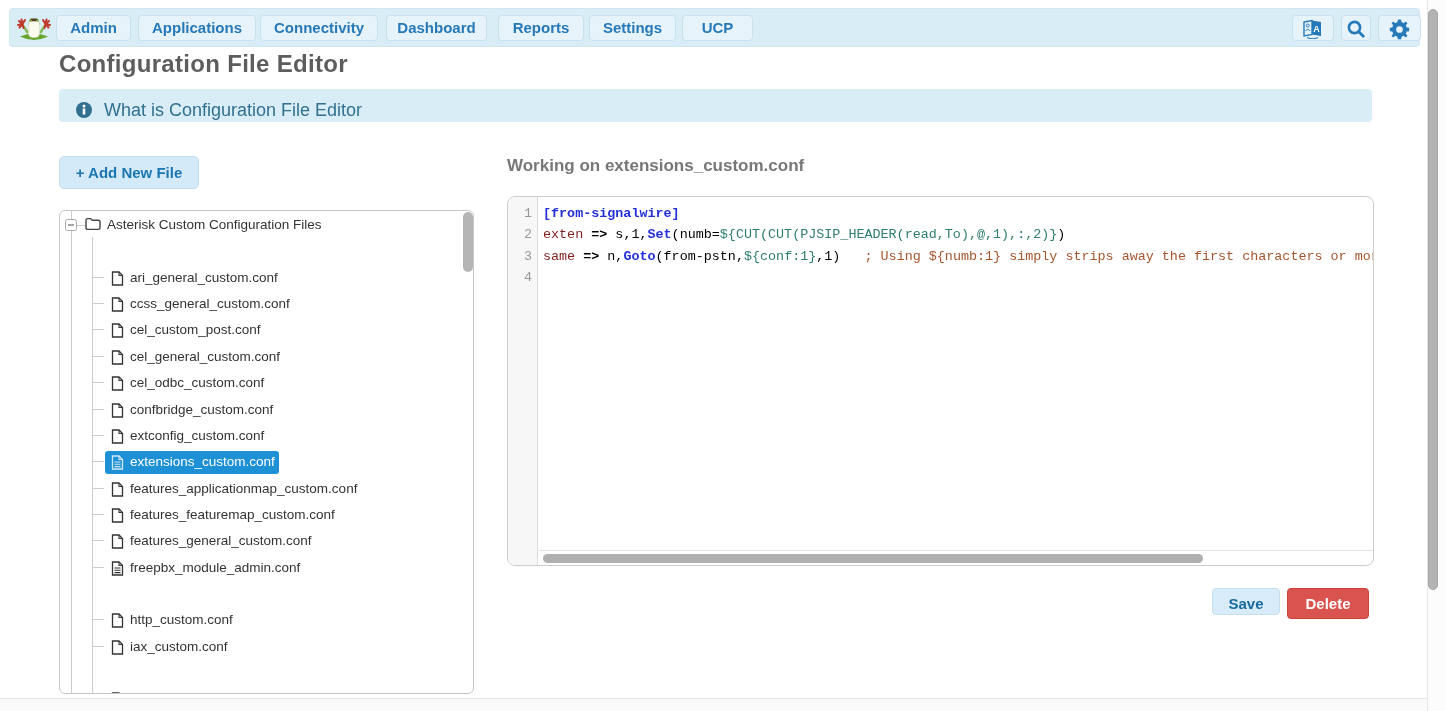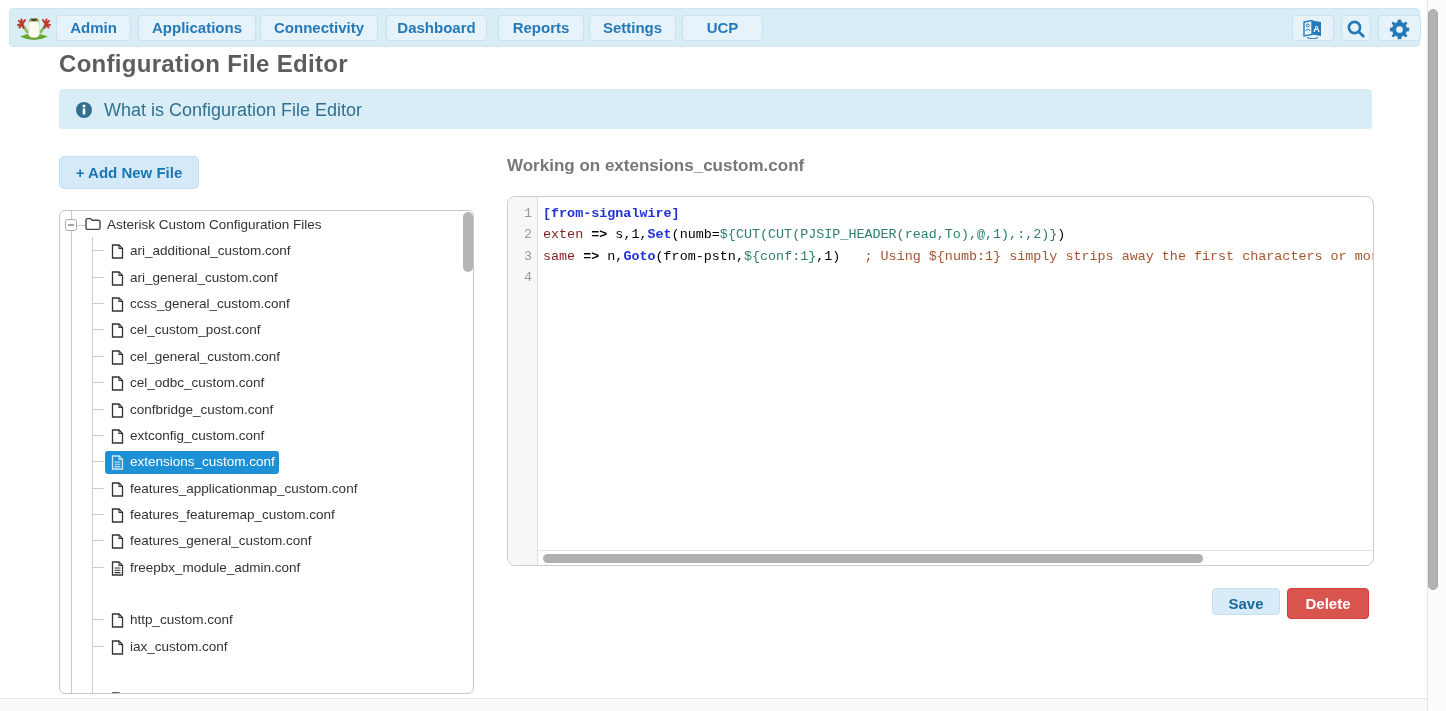--- a/index.html
+++ b/index.html
@@ -12,21 +12,21 @@
   border:1px solid #cfe5f1; border-radius:4px; }
 .navbtn { position:absolute; top:6px; height:26px; line-height:24px;
   background:#e7f3fa; border:1px solid #c9e0ef; border-radius:4px;
   color:#2679b8; font-size:15px; font-weight:bold; text-align:center; }
 .icobtn { position:absolute; top:6px; height:26px; background:#e7f3fa;
   border:1px solid #c9e0ef; border-radius:4px; }
 .icobtn svg { display:block; margin:3px auto 0; }
 
 
 #h1 { left:59px; top:50px; font-size:24px; font-weight:bold; color:#5d5d5d; letter-spacing:0.3px; }
-#infowell { left:59px; top:89px; width:1313px; height:40px; background:#d9edf7;
+#infowell { left:59px; top:89px; width:1313px; height:33px; background:#d9edf7;
   border-radius:4px; color:#31708f; font-size:18px; }
 #infowell .txt { position:absolute; left:45px; top:0; line-height:42px; }
 #addnew { left:59px; top:156px; width:140px; height:33px; background:#d5eaf8;
   border:1px solid #c4ddee; border-radius:5px; color:#1b75b1; font-size:15px;
   font-weight:bold; text-align:center; line-height:31px; }
 #working { left:507px; top:156px; font-size:17px; font-weight:bold; color:#777; }
 
 
 #tree { left:59px; top:210px; width:415px; height:484px; background:#fff;
   border:1px solid #c6c6c6; border-radius:6px; overflow:hidden;padding-left:48px; }
@@ -89,21 +89,21 @@
     <path d="M11.8 6.5 h10.4 v13 q0 3 -5.2 3 q-5.2 0 -5.2 -3 Z" fill="#fcfcee" stroke="#dedeca" stroke-width="0.6"></path>
     <circle cx="13.6" cy="5.6" r="1.2" fill="#8ab44f"></circle>
     <circle cx="20.4" cy="5.6" r="1.2" fill="#8ab44f"></circle>
   </svg>
   <span class="navbtn" style="left:46px;width:75px">Admin</span>
   <span class="navbtn" style="left:128px;width:118px">Applications</span>
   <span class="navbtn" style="left:250px;width:118px">Connectivity</span>
   <span class="navbtn" style="left:376px;width:101px">Dashboard</span>
   <span class="navbtn" style="left:488px;width:86px">Reports</span>
   <span class="navbtn" style="left:579px;width:87px">Settings</span>
-  <span class="navbtn" style="left:672px;width:81px">UCP</span>
+  <span class="navbtn" style="left:672px;width:71px">UCP</span>
 
   <span class="icobtn" style="left:1282px;width:42px">
     <svg width="22" height="20" viewBox="0 0 22 20">
       <path d="M2 3 L10 1.5 V15.5 L2 17 Z" fill="none" stroke="#2679b8" stroke-width="1.4"></path>
       <path d="M10 1.5 L19 3 V17 L10 15.5 Z" fill="#2679b8"></path>
       <text x="14.5" y="13" font-size="9" font-weight="bold" fill="#fff" text-anchor="middle" font-family="Liberation Sans">A</text>
       <circle cx="5.8" cy="6.5" r="1.5" fill="none" stroke="#2679b8" stroke-width="1"></circle>
       <path d="M3.5 12 q2.3 -3.5 4.6 0" fill="none" stroke="#2679b8" stroke-width="1"></path>
       <path d="M5 18.5 Q11 21 16 18.5" stroke="#2679b8" stroke-width="1.2" fill="none"></path>
     </svg>
@@ -142,28 +142,20 @@
       <svg class="ficon" style="left:5px;top:7px" width="12" height="12" viewBox="0 0 12 12">
         <rect x="0.5" y="0.5" width="11" height="11" rx="2" fill="#fff" stroke="#aaa"></rect>
         <line x1="3" y1="6" x2="9" y2="6" stroke="#888" stroke-width="1.4"></line>
       </svg>
       <div class="hdash" style="left:17px;top:13px;width:8px"></div>
       <svg class="ficon" style="left:25px;top:5px" width="16" height="14" viewBox="0 0 16 14">
         <path d="M1 3.2 C1 2.3 1.7 1.6 2.6 1.6 H5.6 L7.2 3.2 H13.4 C14.3 3.2 15 3.9 15 4.8 V10.8 C15 11.7 14.3 12.4 13.4 12.4 H2.6 C1.7 12.4 1 11.7 1 10.8 Z" fill="none" stroke="#444" stroke-width="1.4"></path>
       </svg>
       <span class="lbl" style="left:47px">Asterisk Custom Configuration Files</span>
     </div>
-    <div class="trow" style="top:27.4px">
-      <div class="hdash" style="left:32px;top:12px;width:12px"></div>
-      <svg class="ficon" style="left:51px;top:6px" width="13" height="15" viewBox="0 0 13 15">
-        <path d="M1.5 1 H8 L11.5 4.5 V14 H1.5 Z" fill="#fff" stroke="#333" stroke-width="1.3"></path>
-        <path d="M8 1 V4.5 H11.5" fill="none" stroke="#333" stroke-width="1.1"></path>
-      </svg>
-      <span class="lbl" style="left:70px">ari_additional_custom.conf</span>
-    </div>
     <div class="trow" style="top:53.7px">
       <div class="hdash" style="left:32px;top:12px;width:12px"></div>
       <svg class="ficon" style="left:51px;top:6px" width="13" height="15" viewBox="0 0 13 15">
         <path d="M1.5 1 H8 L11.5 4.5 V14 H1.5 Z" fill="#fff" stroke="#333" stroke-width="1.3"></path>
         <path d="M8 1 V4.5 H11.5" fill="none" stroke="#333" stroke-width="1.1"></path>
       </svg>
       <span class="lbl" style="left:70px">ari_general_custom.conf</span>
     </div>
     <div class="trow" style="top:80.1px">
       <div class="hdash" style="left:32px;top:12px;width:12px"></div>

